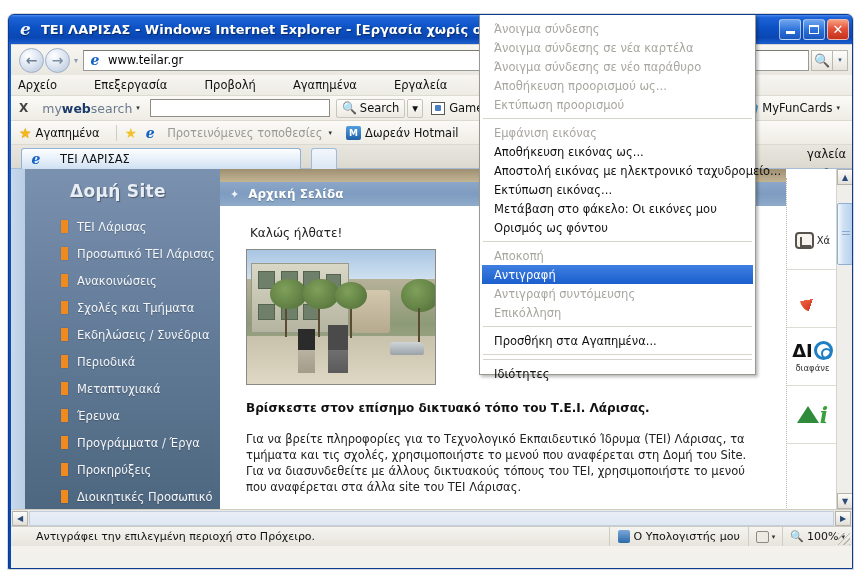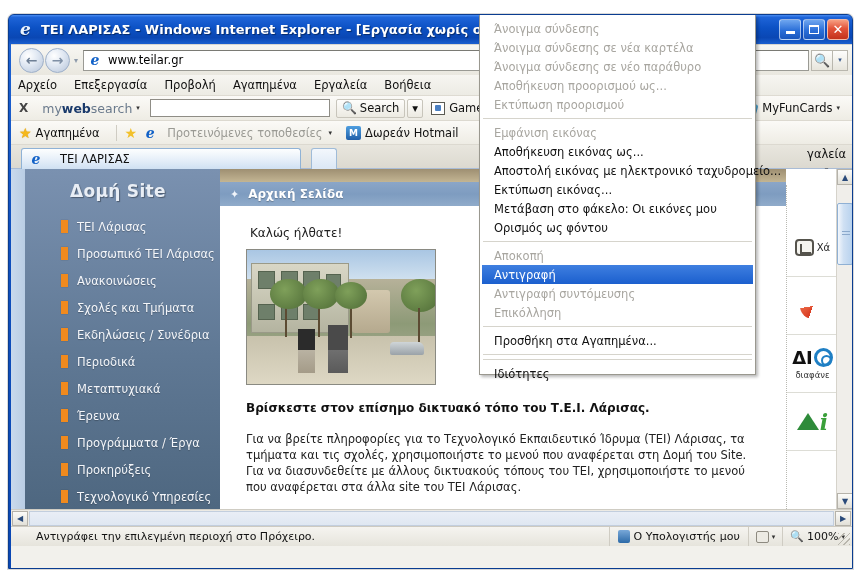--- a/index.html
+++ b/index.html
@@ -133,20 +133,21 @@
     color:#3b5b8c; font-size:7px;
   }
 
   
   .menubar {
     height: 21px;
     background: linear-gradient(to bottom,#f6f5f1,#ecebe4);
     display: flex; align-items: center;
     padding-left: 7px;
     border-bottom: 1px solid #dedbd2;
+    gap: 20px;
   }
   .menuitem { font-size: 11.5px; color:#111; margin-right: 17px; white-space: nowrap;}
 
   
   .mws {
     height: 25px;
     background: linear-gradient(to bottom,#fbfaf7,#eeece4);
     display:flex; align-items:center; padding-left:8px;
     border-bottom: 1px solid #dcd9d0;
   }
@@ -331,21 +332,21 @@
     font-size:11px;color:#222; line-height:16px;
   }
   .body-copy {
     position:absolute; left:26px; top:232px; width:520px;
   }
   .bc-bold { font-size:12px;font-weight:bold;color:#111;}
   .bc-p { font-size:11.5px;color:#222;line-height:16px;margin-top:16px;}
 
   
   .rightcol {
-    position:absolute; left:775px; top:16px; width:52px; height:340px;
+    position:absolute; left:775px; top:9px; width:52px; height:340px;
     background:#ffffff; border-left:1px dotted #b9b9b2;
   }
   .logo-cell {
     position:relative;height:58px;border-bottom:1px solid #ddddd6;
     display:flex;align-items:center;justify-content:center;
   }
   .logo-cell.first{margin-top:34px;}
   .chart-logo{display:flex;align-items:center;gap:3px;}
   .chart-ico{
     width:19px;height:17px;border:2px solid #55534c;border-radius:4px;
@@ -615,21 +616,21 @@
               <div class="nav-item">
                 <span class="nav-bullet"></span>
                 <span class="nav-text">Προγράμματα / Έργα</span>
               </div>
               <div class="nav-item">
                 <span class="nav-bullet"></span>
                 <span class="nav-text">Προκηρύξεις</span>
               </div>
               <div class="nav-item">
                 <span class="nav-bullet"></span>
-                <span class="nav-text">Τεχνολογικό Υπηρεσίες</span>
+                <span class="nav-text">Διοικητικές Προσωπικό</span>
               </div>
             </div>
           </div>
 
           <div class="content">
             <div class="hero"></div>
             <div class="crumb">
               <span class="crumb-dia">✦</span>
               <span class="crumb-text">Αρχική Σελίδα</span>
             </div>

